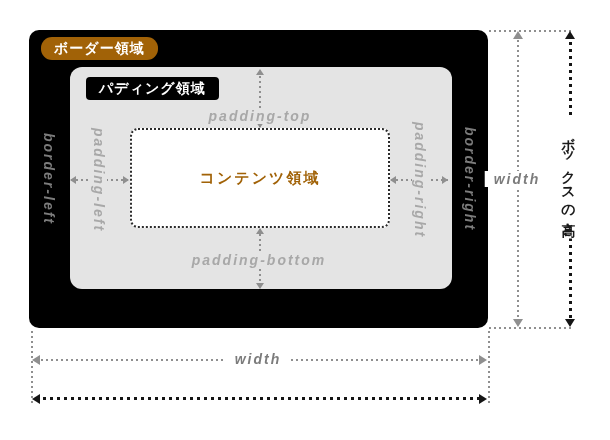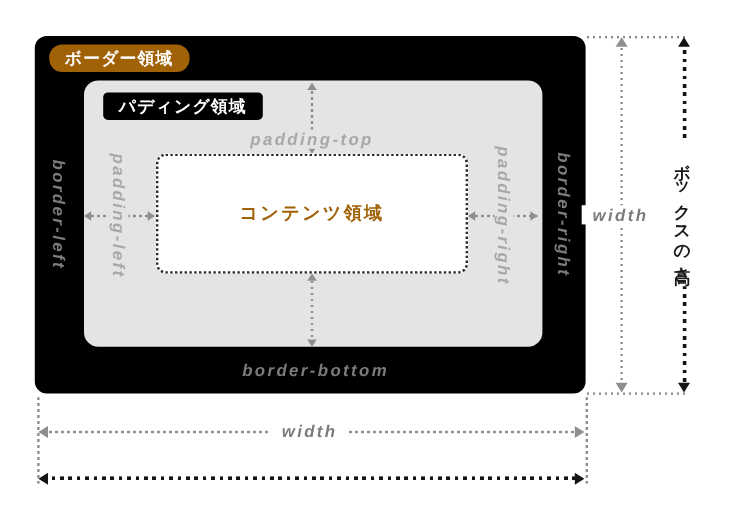--- a/index.html
+++ b/index.html
@@ -94,25 +94,25 @@
   <div class="ah right" style="left:479px;top:355px;"></div>
 
   <div class="dot-h bk" style="left:36px;top:397px;width:447px;"></div>
   <div class="ah bk left" style="left:32px;top:394px;"></div>
   <div class="ah bk right" style="left:479px;top:394px;"></div>
 
   <div class="badge badge-border">ボーダー領域</div>
   <div class="badge badge-padding">パディング領域</div>
   <div class="content-label">コンテンツ領域</div>
 
-  <div class="elabel on-dark" style="left:263px;top:308px;">border-bottom</div>
   <div class="elabel on-dark vert" style="left:49px;top:179px;">border-left</div>
   <div class="elabel on-dark vert" style="left:470px;top:179px;">border-right</div>
 
   <div class="elabel on-gray" style="left:260px;top:116px;">padding-top</div>
+  <div class="elabel on-gray" style="left:259px;top:260px;">padding-bottom</div>
   <div class="elabel on-gray vert" style="left:99px;top:180px;">padding-left</div>
   <div class="elabel on-gray vert" style="left:420px;top:180px;">padding-right</div>
 
   <div class="elabel on-white" style="left:517px;top:179px;">width</div>
   <div class="elabel on-white" style="left:258px;top:359px;">width</div>
   <div class="jdim jdim-h">ボックスの高さ</div>
 
 </div>
 
 </body></html>

